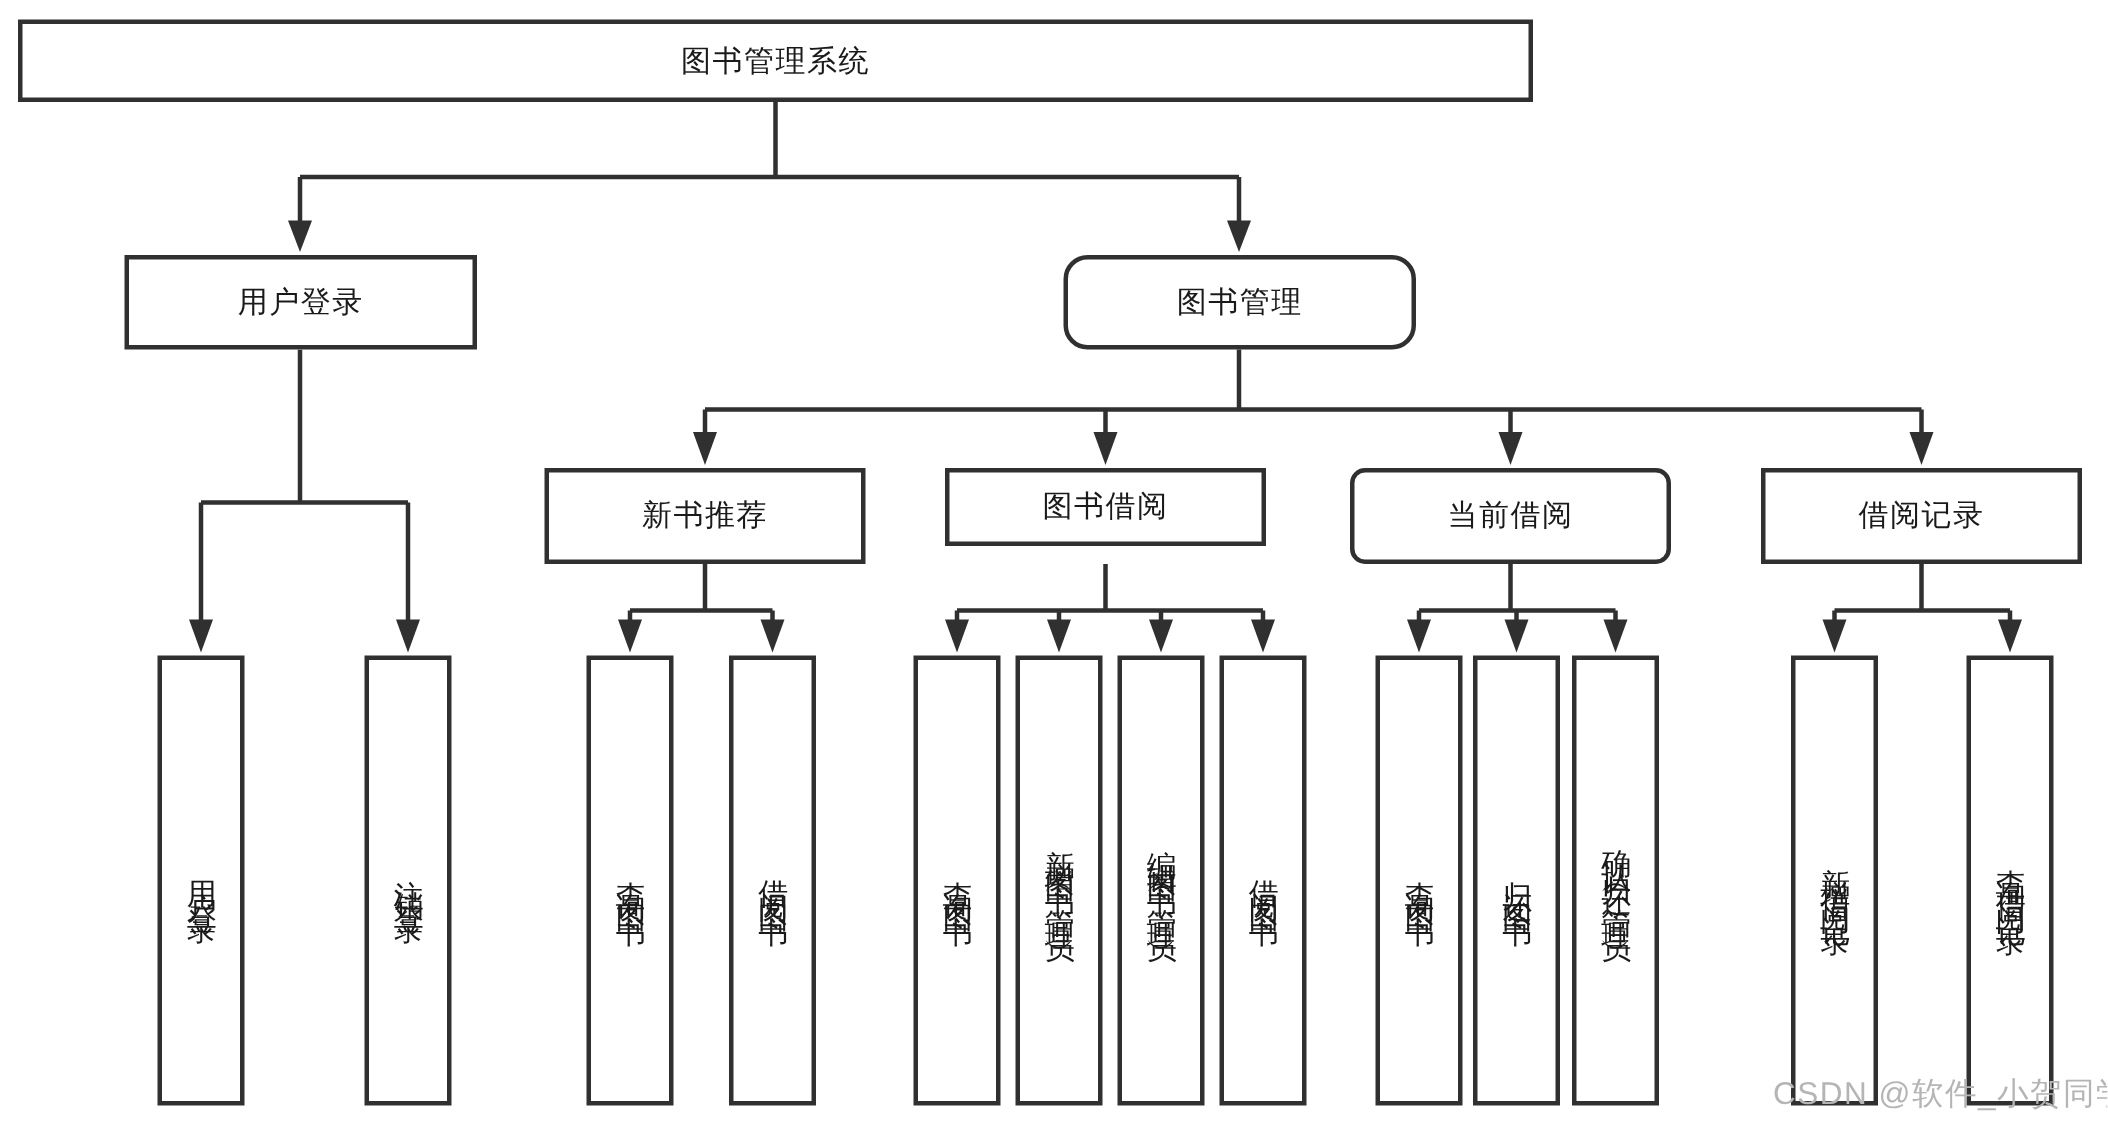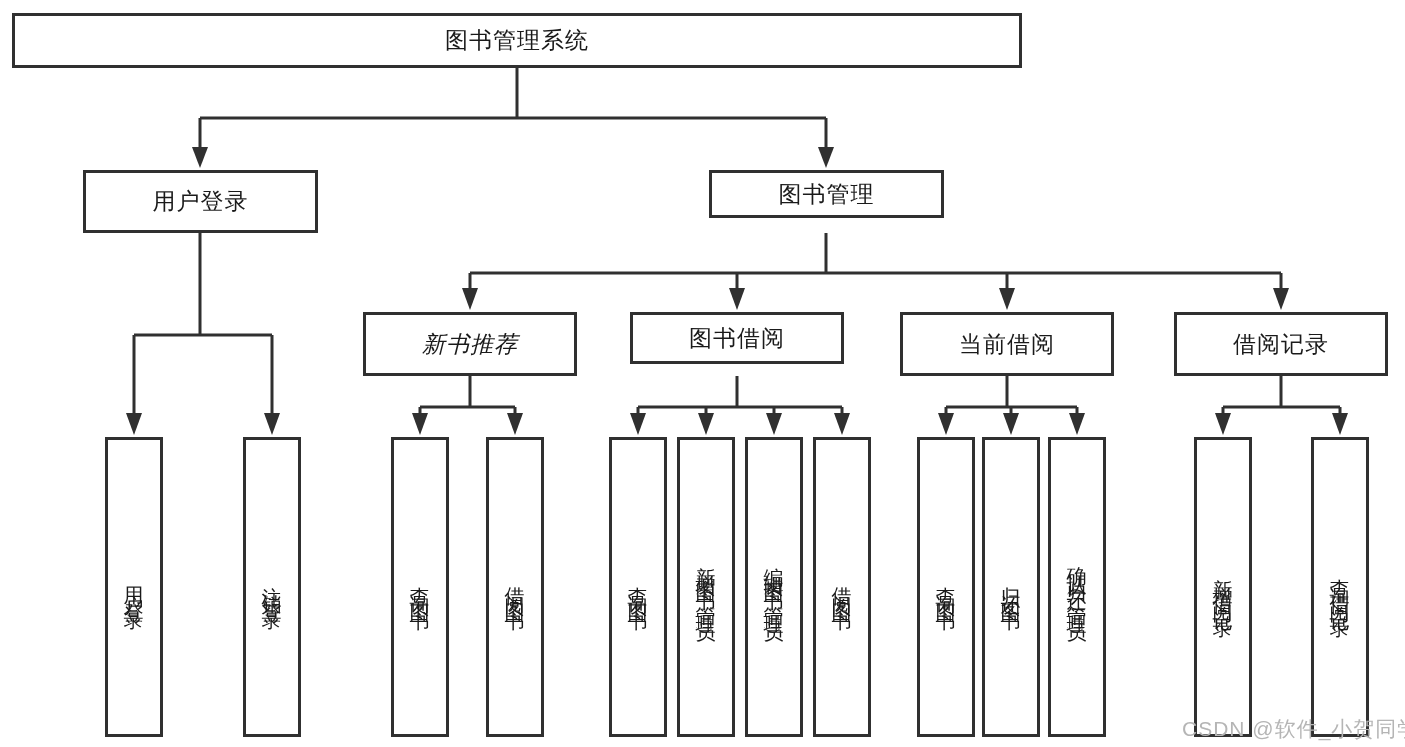--- a/index.html
+++ b/index.html
@@ -26,38 +26,38 @@
     box-sizing: border-box;
     border: 3px solid #303030;
     background: #ffffff;
     color: #1a1a1a;
     display: flex;
     align-items: center;
     justify-content: center;
     z-index: 2;
   }
   .hnode {
-    font-size: 23px;
+    font-size: 20px;
     letter-spacing: 1px;
     line-height: 1;
     white-space: nowrap;
   }
   .vnode {
     font-size: 20px;
     writing-mode: vertical-rl;
     letter-spacing: 8px;
     line-height: 1;
     white-space: nowrap;
   }
   .root-node   { left: 12px;   top: 13px;  width: 1010px; height: 55px; }
   .n-user      { left: 83px;   top: 170px; width: 235px;  height: 63px; }
-  .n-bookmgmt  { left: 709px;  top: 170px; width: 235px;  height: 48px; }
-  .n-newbook   { left: 363px;  top: 312px; width: 214px;  height: 64px; font-style: italic; }
+  .n-bookmgmt  { left: 709px;  top: 170px; width: 235px;  height: 63px; border-radius: 16px; }
+  .n-newbook   { left: 363px;  top: 312px; width: 214px;  height: 64px; }
   .n-borrow    { left: 630px;  top: 312px; width: 214px;  height: 52px; }
-  .n-current   { left: 900px;  top: 312px; width: 214px;  height: 64px; }
+  .n-current   { left: 900px;  top: 312px; width: 214px;  height: 64px; border-radius: 10px; }
   .n-records   { left: 1174px; top: 312px; width: 214px;  height: 64px; }
   .leaf        { top: 437px; width: 58px; height: 300px; }
   .l-u1 { left: 105px; }
   .l-u2 { left: 243px; }
   .l-n1 { left: 391px; }
   .l-n2 { left: 486px; }
   .l-b1 { left: 609px; }
   .l-b2 { left: 677px; }
   .l-b3 { left: 745px; }
   .l-b4 { left: 813px; }

